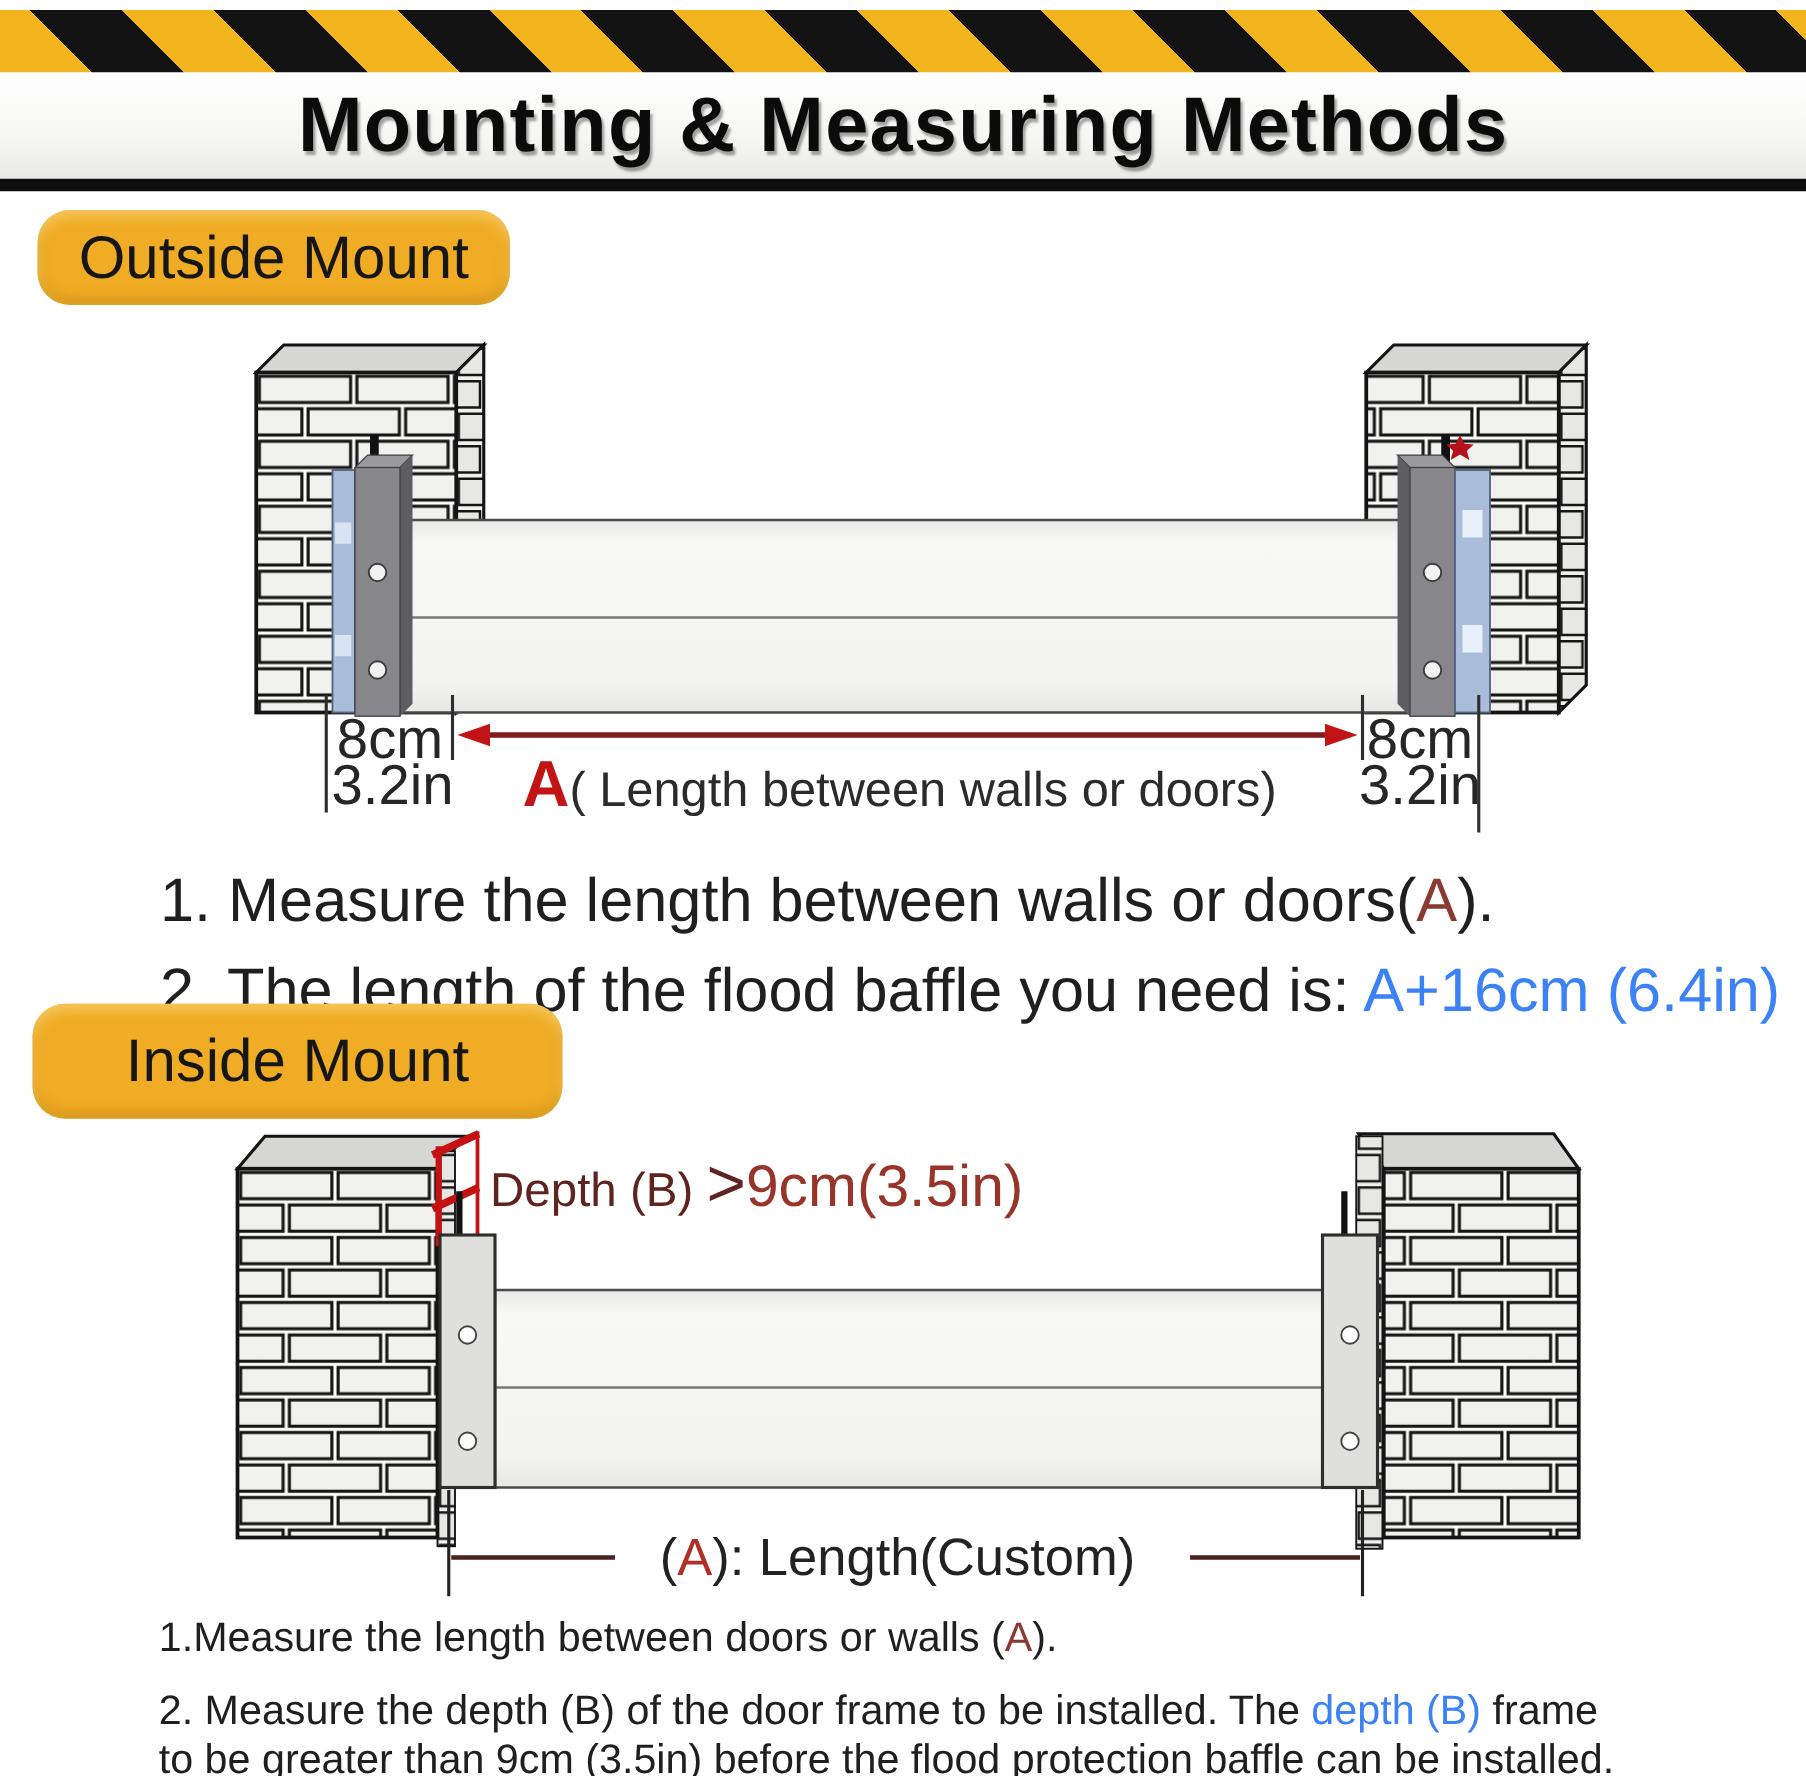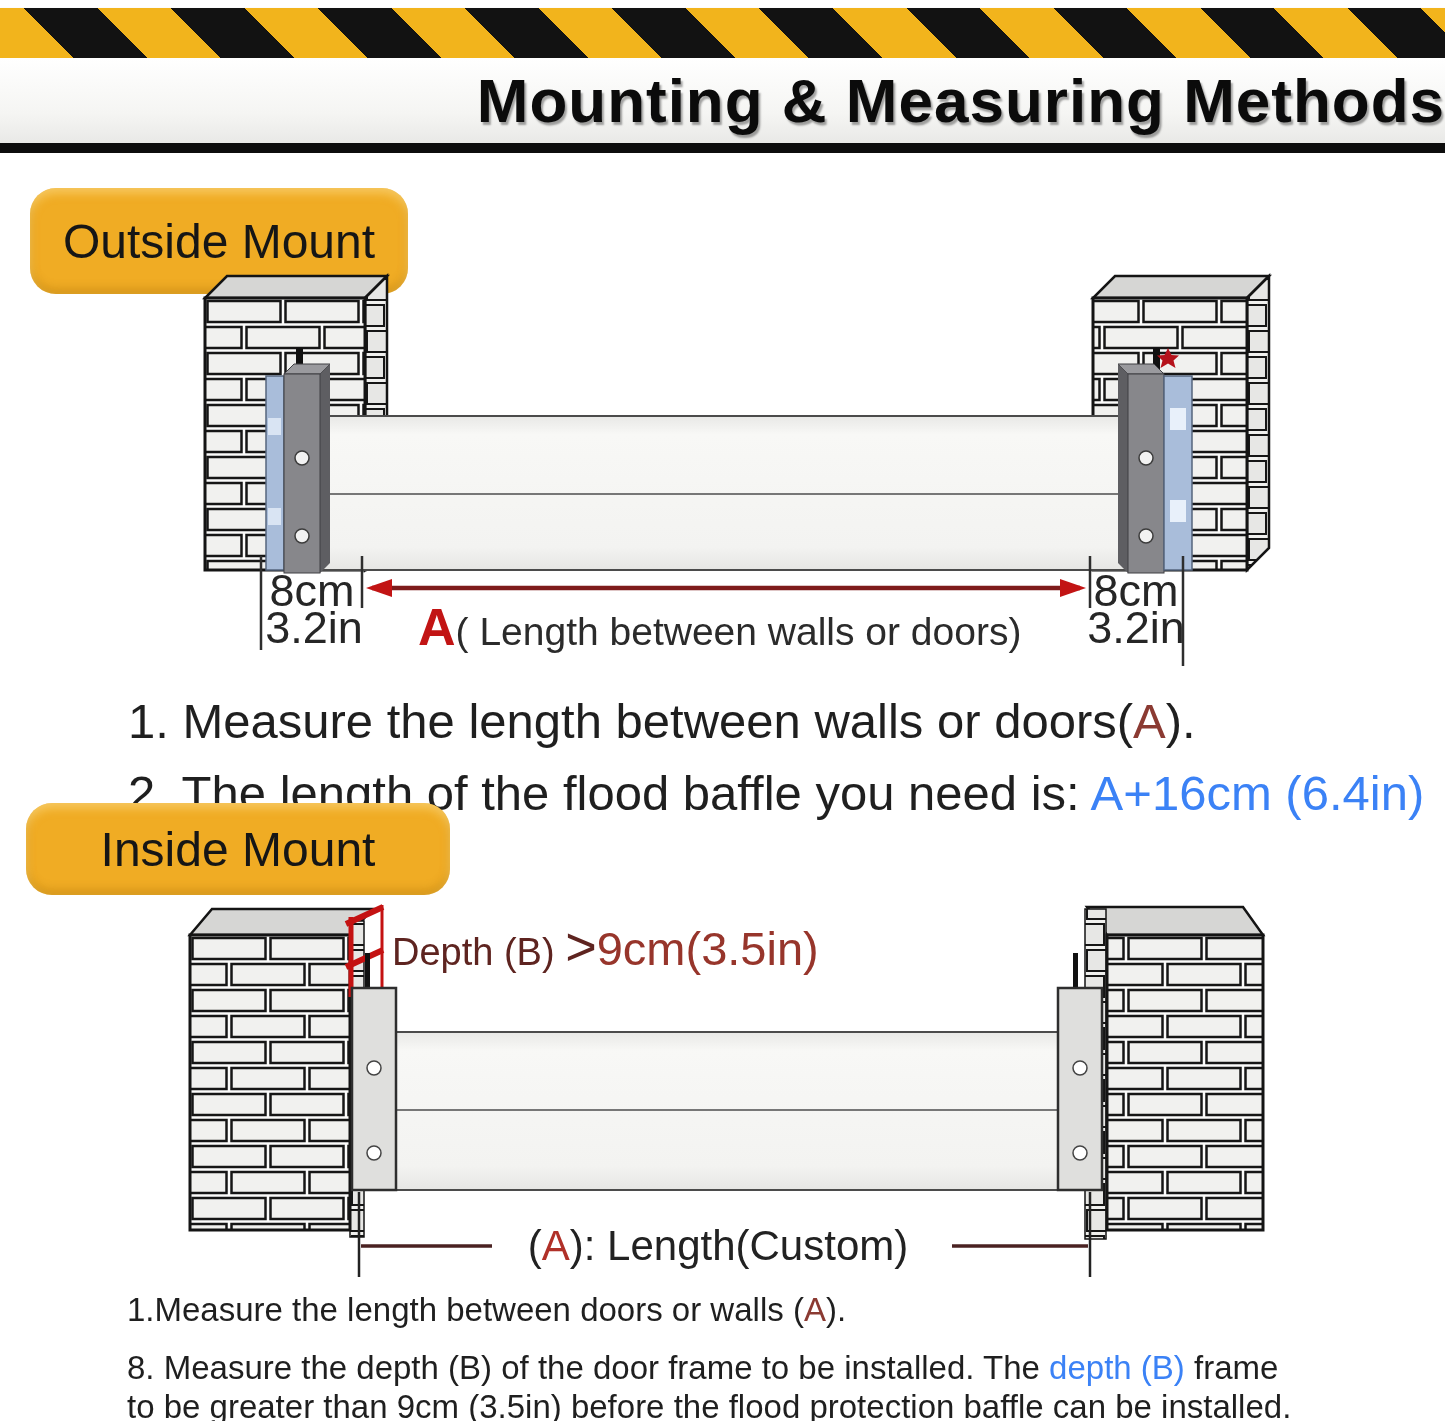--- a/index.html
+++ b/index.html
@@ -5,30 +5,30 @@
   html,body{margin:0;padding:0;background:#ffffff;}
   .page{position:relative;width:1445px;height:1421px;background:#ffffff;overflow:hidden;
         font-family:"Liberation Sans","DejaVu Sans",sans-serif;color:#1f1f1f;}
 
   
   .tape{position:absolute;left:0;top:8px;width:100%;height:50px;
         background:repeating-linear-gradient(45deg,#F2B41C 0 52px,#121212 52px 104px);
         box-shadow:0 2px 3px rgba(0,0,0,.25);}
   .title-band{position:absolute;left:0;top:58px;width:100%;height:85px;
         background:linear-gradient(180deg,#ffffff 0%,#f5f5f3 65%,#e9e9e7 100%);
-        display:flex;align-items:center;justify-content:flex-end;}
+        display:flex;align-items:center;justify-content:center;}
   .title{margin:0;font-size:62px;font-weight:bold;color:#0b0b0b;letter-spacing:1px;
         text-shadow:2px 3px 2px rgba(0,0,0,.35);}
   .black-bar{position:absolute;left:0;top:143px;width:100%;height:10px;background:#0d0d0d;}
 
   
   .badge{position:absolute;background:#F0AC24;border-radius:26px;color:#161616;
          display:flex;align-items:center;justify-content:center;font-size:48px;
          box-shadow:inset 0 5px 10px rgba(255,228,150,.55), inset 0 -5px 10px rgba(150,95,0,.30);}
-  .badge-outside{left:30px;top:188px;width:378px;height:106px;}
+  .badge-outside{left:30px;top:168px;width:378px;height:76px;}
   .badge-inside{left:26px;top:803px;width:424px;height:92px;}
 
   .svg-outside{position:absolute;left:0;top:268px;}
   .svg-inside{position:absolute;left:0;top:893px;}
   svg text{font-family:"Liberation Sans","DejaVu Sans",sans-serif;}
 
   
   .steps{position:absolute;color:#1f1f1f;}
   .steps p{margin:0;}
   .steps-outside{left:128px;top:693px;font-size:49px;}
@@ -219,17 +219,17 @@
       <line x1="361" y1="353" x2="492" y2="353" stroke="#4a2222" stroke-width="3.5"></line>
       <line x1="952" y1="353" x2="1088" y2="353" stroke="#4a2222" stroke-width="3.5"></line>
     </g>
     <text x="718" y="367" text-anchor="middle">
       <tspan font-size="42" fill="#222">(</tspan><tspan font-size="42" fill="#B03028">A</tspan><tspan font-size="42" fill="#222">): Length(Custom)</tspan>
     </text>
   </svg>
 
   <div class="steps steps-inside">
     <p><span>1.Measure the length between doors or walls (</span><span class="accent-a">A</span><span>).</span></p>
-    <p><span>8. Measure the depth (B) of the door frame to be installed. The </span><span class="maroon">depth (B)</span><span> frame</span><br>
+    <p><span>2. Measure the depth (B) of the door frame to be installed. The </span><span class="maroon">depth (B)</span><span> frame</span><br>
     <span>to be greater than 9cm (3.5in) before the flood protection baffle can be installed.</span></p>
   </div>
 
 </div>
 
 </body></html>

